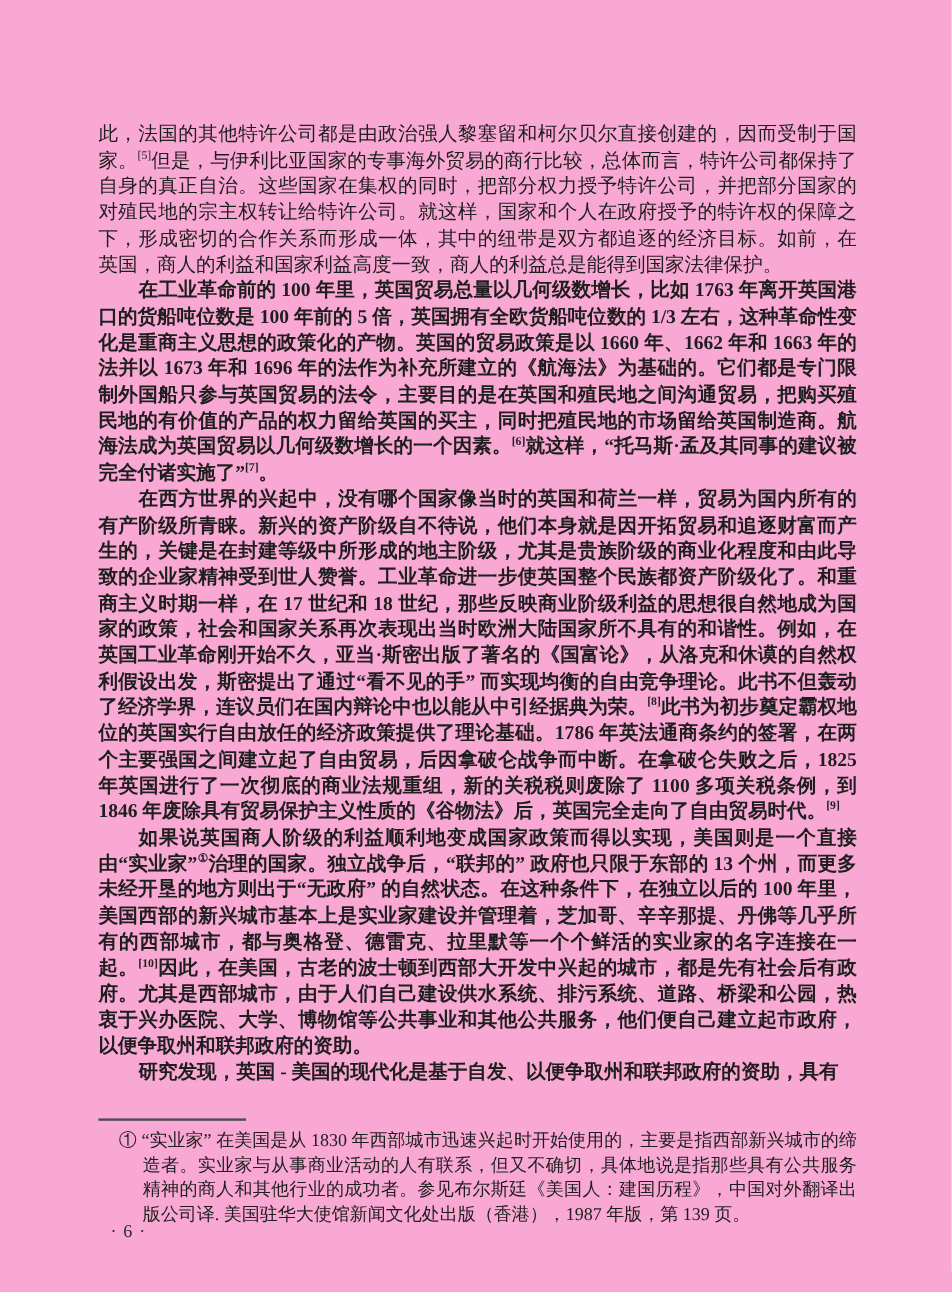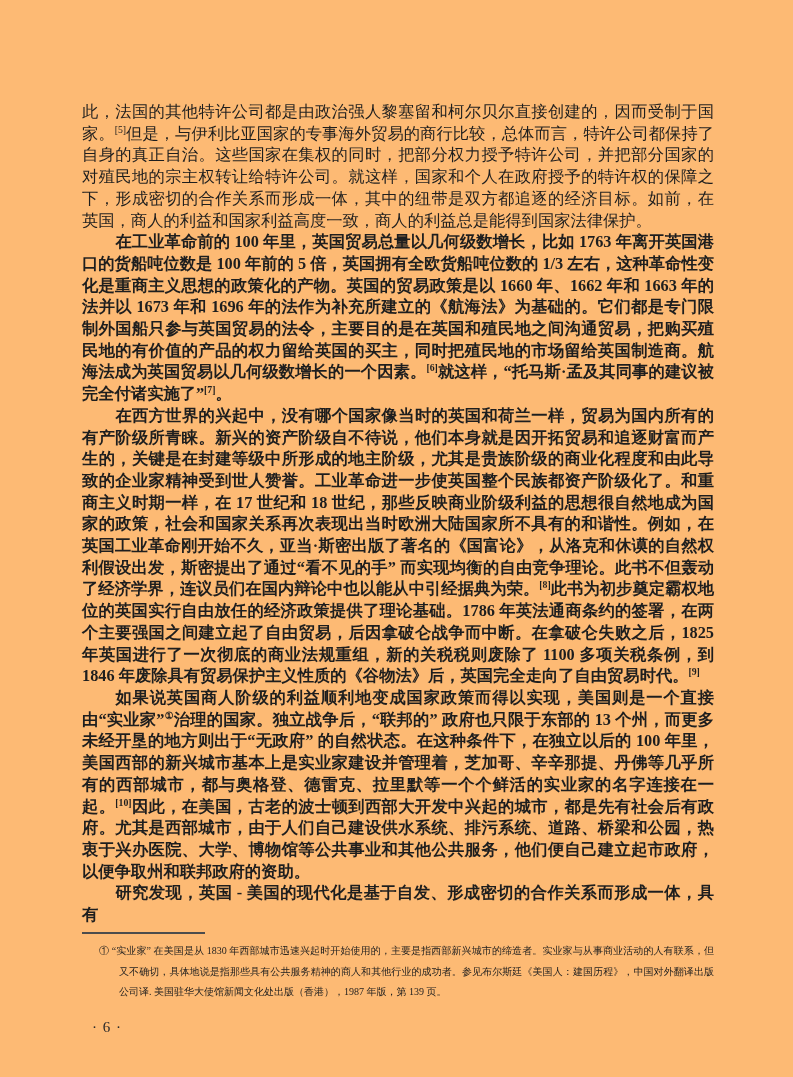--- a/index.html
+++ b/index.html
@@ -5,21 +5,21 @@
   html, body {
     margin: 0;
     padding: 0;
     background: #e8e8e8;
   }
   .page {
     position: relative;
     width: 793px;
     height: 1077px;
     margin: 0 auto;
-    background: #fdba74;
+    background: #f9a8d4;
     font-family: "Liberation Serif", "DejaVu Serif", serif;
     color: #1e1e1e;
     overflow: hidden;
   }
   .main-text {
     position: absolute;
     left: 82px;
     top: 101px;
     width: 632px;
     font-size: 16.3px;
@@ -46,21 +46,21 @@
     top: 932px;
     width: 123px;
     height: 0;
     border-top: 2px solid #4c4c4c;
   }
   .footnotes {
     position: absolute;
     left: 99px;
     top: 941px;
     width: 615px;
-    font-size: 10px;
+    font-size: 15px;
     line-height: 20.6px;
     text-align: justify;
     text-justify: inter-ideograph;
   }
   .footnote-item {
     padding-left: 20px;
     text-indent: -20px;
   }
   .fn-marker {
     display: inline;
@@ -76,20 +76,20 @@
 </style>
 </head>
 <body>
 
 <div class="page">
   <div class="main-text">
       <p class="para">此，法国的其他特许公司都是由政治强人黎塞留和柯尔贝尔直接创建的，因而受制于国家。<sup class="ref">[5]</sup>但是，与伊利比亚国家的专事海外贸易的商行比较，总体而言，特许公司都保持了自身的真正自治。这些国家在集权的同时，把部分权力授予特许公司，并把部分国家的对殖民地的宗主权转让给特许公司。就这样，国家和个人在政府授予的特许权的保障之下，形成密切的合作关系而形成一体，其中的纽带是双方都追逐的经济目标。如前，在英国，商人的利益和国家利益高度一致，商人的利益总是能得到国家法律保护。</p>
       <p class="para indent">在工业革命前的 100 年里，英国贸易总量以几何级数增长，比如 1763 年离开英国港口的货船吨位数是 100 年前的 5 倍，英国拥有全欧货船吨位数的 1/3 左右，这种革命性变化是重商主义思想的政策化的产物。英国的贸易政策是以 1660 年、1662 年和 1663 年的法并以 1673 年和 1696 年的法作为补充所建立的《航海法》为基础的。它们都是专门限制外国船只参与英国贸易的法令，主要目的是在英国和殖民地之间沟通贸易，把购买殖民地的有价值的产品的权力留给英国的买主，同时把殖民地的市场留给英国制造商。航海法成为英国贸易以几何级数增长的一个因素。<sup class="ref">[6]</sup>就这样，“托马斯·孟及其同事的建议被完全付诸实施了”<sup class="ref">[7]</sup>。</p>
       <p class="para indent">在西方世界的兴起中，没有哪个国家像当时的英国和荷兰一样，贸易为国内所有的有产阶级所青睐。新兴的资产阶级自不待说，他们本身就是因开拓贸易和追逐财富而产生的，关键是在封建等级中所形成的地主阶级，尤其是贵族阶级的商业化程度和由此导致的企业家精神受到世人赞誉。工业革命进一步使英国整个民族都资产阶级化了。和重商主义时期一样，在 17 世纪和 18 世纪，那些反映商业阶级利益的思想很自然地成为国家的政策，社会和国家关系再次表现出当时欧洲大陆国家所不具有的和谐性。例如，在英国工业革命刚开始不久，亚当·斯密出版了著名的《国富论》，从洛克和休谟的自然权利假设出发，斯密提出了通过“看不见的手” 而实现均衡的自由竞争理论。此书不但轰动了经济学界，连议员们在国内辩论中也以能从中引经据典为荣。<sup class="ref">[8]</sup>此书为初步奠定霸权地位的英国实行自由放任的经济政策提供了理论基础。1786 年英法通商条约的签署，在两个主要强国之间建立起了自由贸易，后因拿破仑战争而中断。在拿破仑失败之后，1825 年英国进行了一次彻底的商业法规重组，新的关税税则废除了 1100 多项关税条例，到 1846 年废除具有贸易保护主义性质的《谷物法》后，英国完全走向了自由贸易时代。<sup class="ref">[9]</sup></p>
       <p class="para indent">如果说英国商人阶级的利益顺利地变成国家政策而得以实现，美国则是一个直接由“实业家”<sup class="ref">①</sup>治理的国家。独立战争后，“联邦的” 政府也只限于东部的 13 个州，而更多未经开垦的地方则出于“无政府” 的自然状态。在这种条件下，在独立以后的 100 年里，美国西部的新兴城市基本上是实业家建设并管理着，芝加哥、辛辛那提、丹佛等几乎所有的西部城市，都与奥格登、德雷克、拉里默等一个个鲜活的实业家的名字连接在一起。<sup class="ref">[10]</sup>因此，在美国，古老的波士顿到西部大开发中兴起的城市，都是先有社会后有政府。尤其是西部城市，由于人们自己建设供水系统、排污系统、道路、桥梁和公园，热衷于兴办医院、大学、博物馆等公共事业和其他公共服务，他们便自己建立起市政府，以便争取州和联邦政府的资助。</p>
-      <p class="para indent">研究发现，英国 - 美国的现代化是基于自发、形成密切的合作关系而形成一体，具有</p>
+      <p class="para indent">研究发现，英国 - 美国的现代化是基于自发、以便争取州和联邦政府的资助，具有</p>
     </div>
   <div class="footnote-divider"></div>
   <div class="footnotes">
       <div class="footnote-item"><span class="fn-marker">①</span> “实业家” 在美国是从 1830 年西部城市迅速兴起时开始使用的，主要是指西部新兴城市的缔造者。实业家与从事商业活动的人有联系，但又不确切，具体地说是指那些具有公共服务精神的商人和其他行业的成功者。参见布尔斯廷《美国人：建国历程》，中国对外翻译出版公司译. 美国驻华大使馆新闻文化处出版（香港），1987 年版，第 139 页。</div>
     </div>
   <div class="page-number">· 6 ·</div>
 </div>
 
 </body></html>

